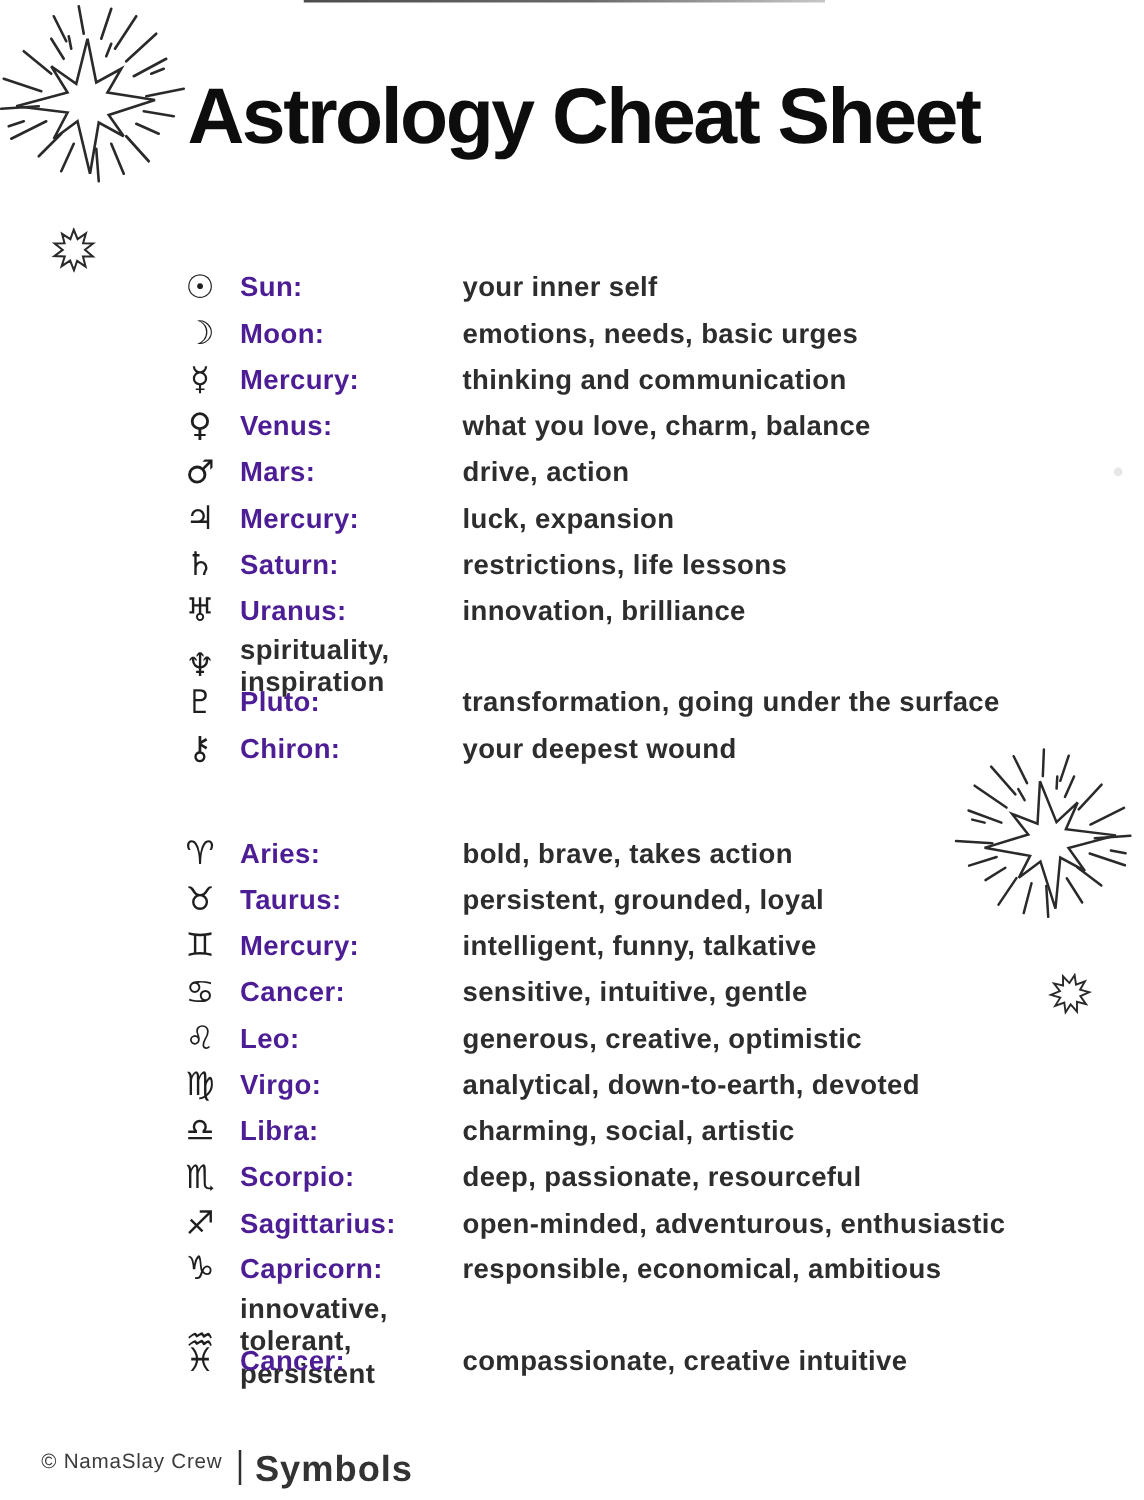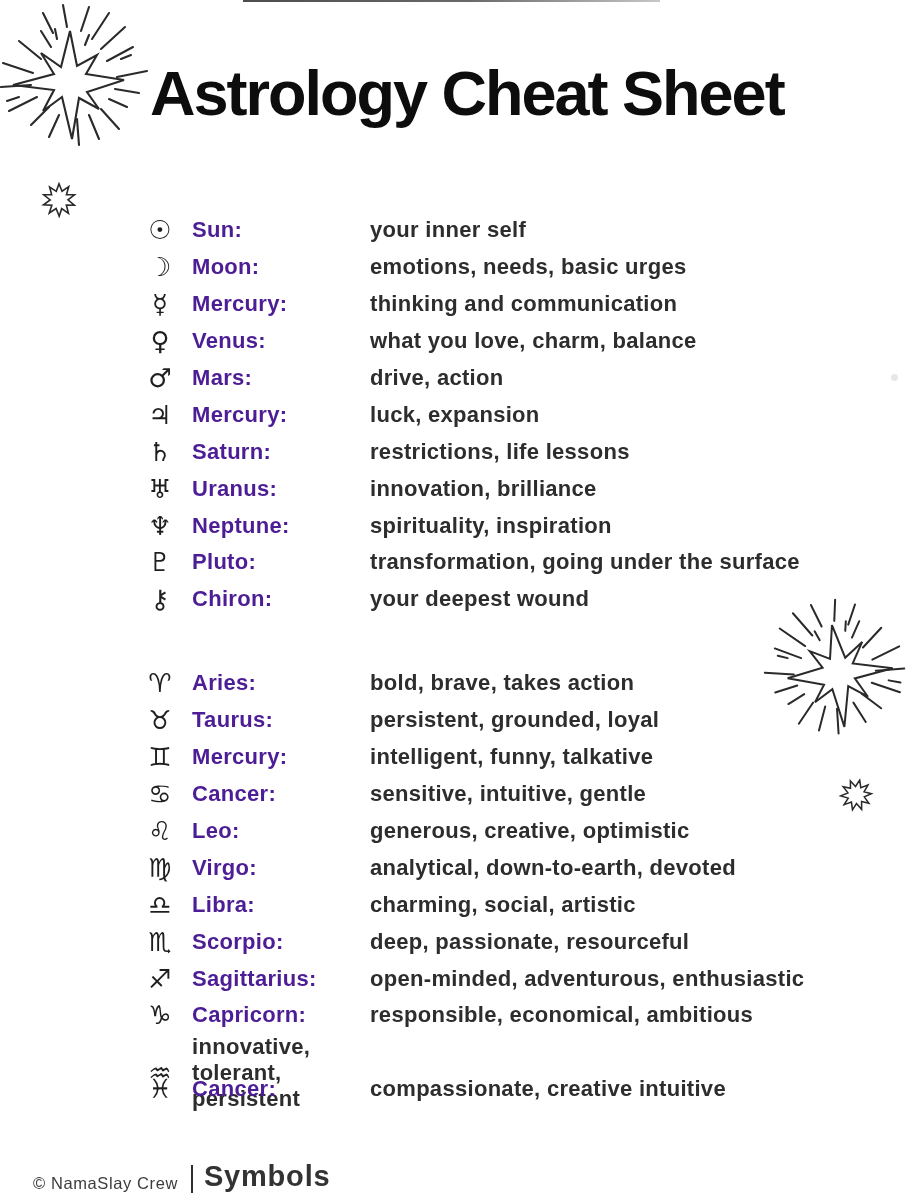--- a/index.html
+++ b/index.html
@@ -61,21 +61,21 @@
     color:#4c1d95;
   }
   .sym-meaning {
     font-size:22px; font-weight:700; letter-spacing:0.3px;
     color:#2d2d2d;
   }
 
   
   .footer {
     position:absolute; left:33px; top:1160px;
-    display:flex; align-items:flex-end;
+    display:flex; align-items:flex-start;
   }
   .footer-copyright {
     font-size:16.5px; letter-spacing:0.6px; color:#3c3c3c;
   }
   .footer-sep {
     display:inline-block; width:2px; height:28px;
     background:#2e2e2e; margin:0 11px 0 13px;
   }
   .footer-brand {
     font-size:29px; font-weight:700; letter-spacing:0.8px; color:#333333;
@@ -211,21 +211,20 @@
     </div>
 
     <div class="sym-row">
       <span class="sym-glyph">♅</span>
       <span class="sym-name">Uranus:</span>
       <span class="sym-meaning">innovation, brilliance</span>
     </div>
 
     <div class="sym-row">
       <span class="sym-glyph">♆</span>
-      <span class="sym-name">Neptune:</span>
       <span class="sym-meaning">spirituality, inspiration</span>
     </div>
 
     <div class="sym-row">
       <span class="sym-glyph">♇</span>
       <span class="sym-name">Pluto:</span>
       <span class="sym-meaning">transformation, going under the surface</span>
     </div>
 
     <div class="sym-row">

